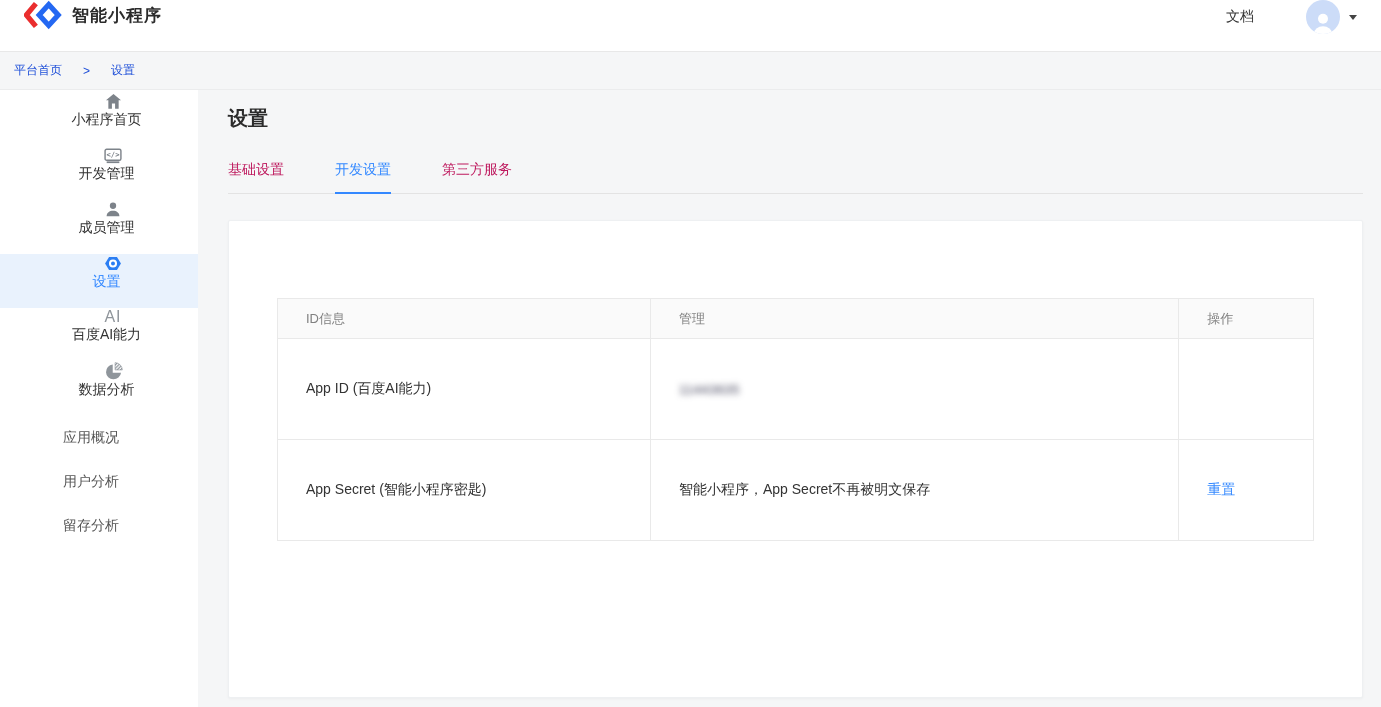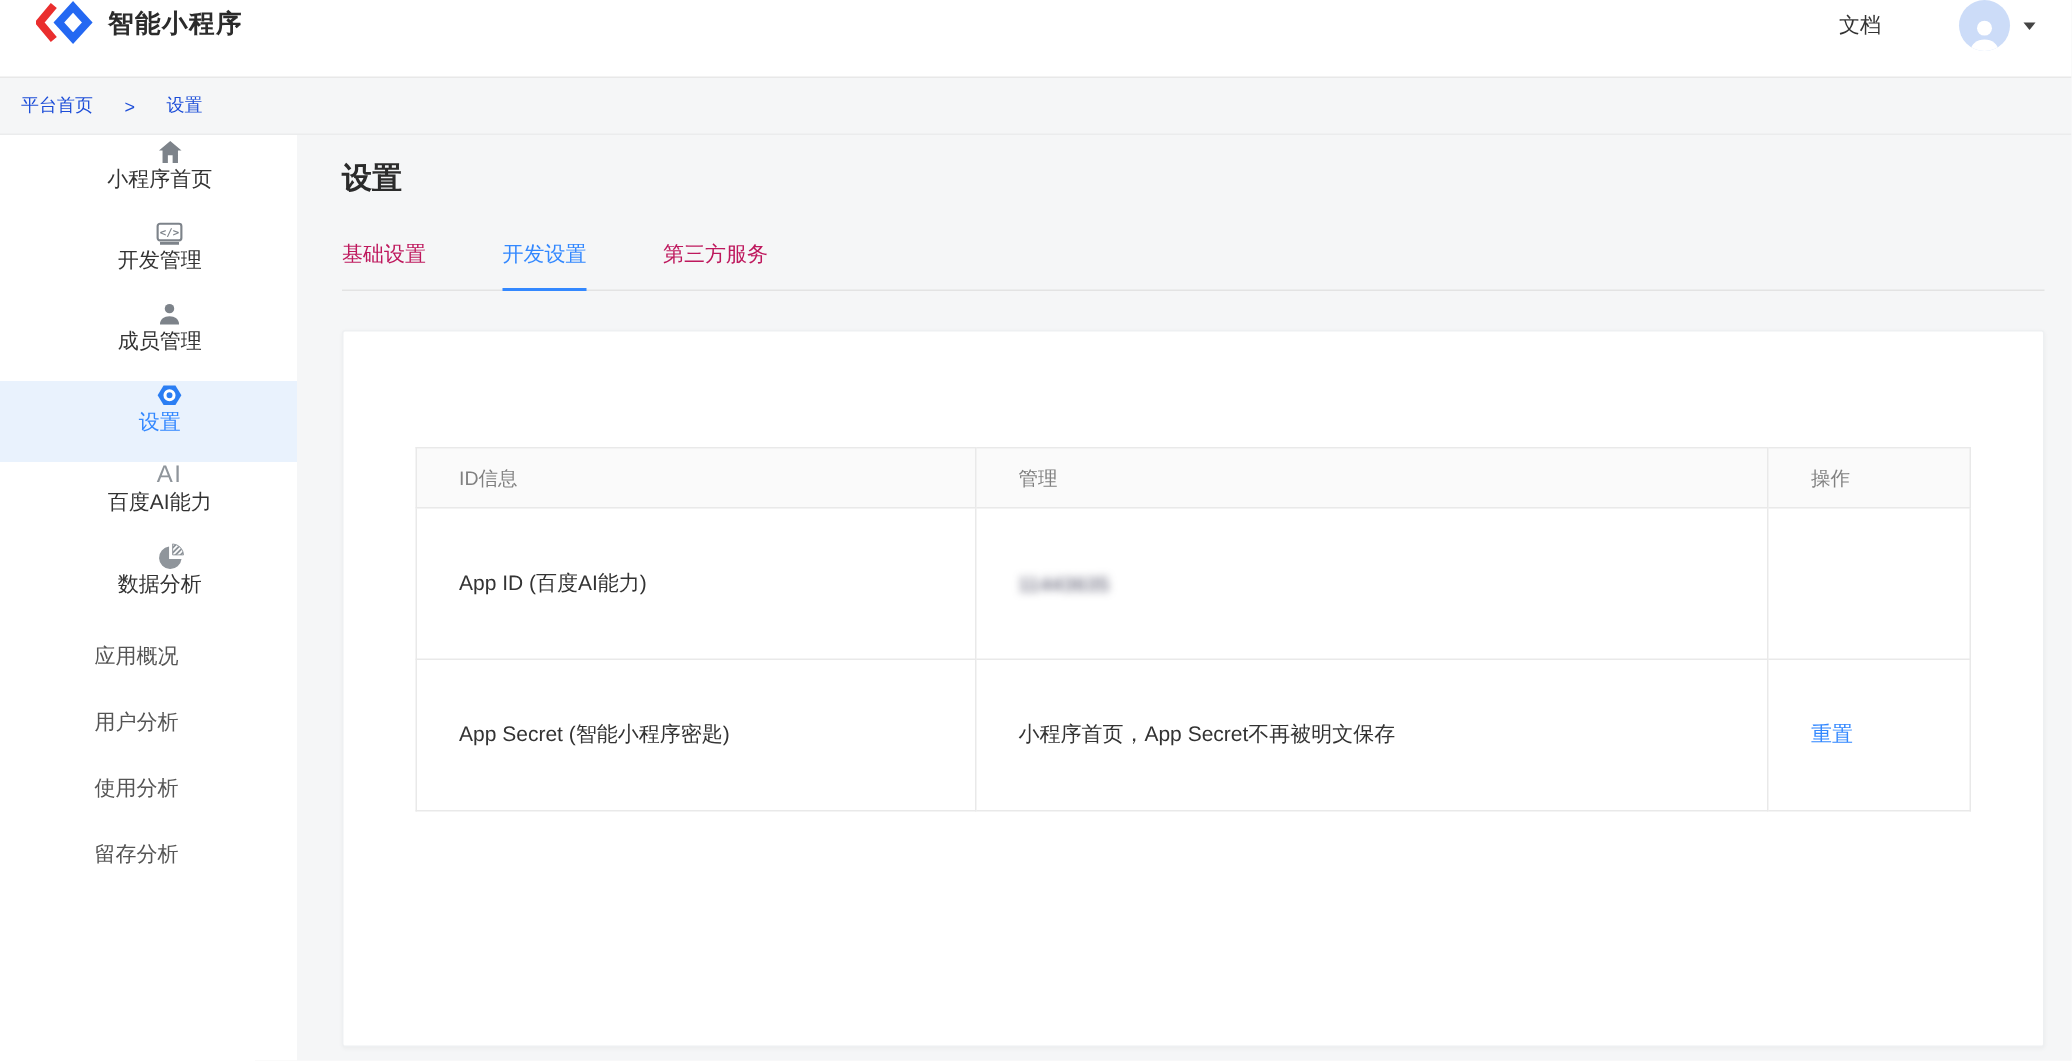--- a/index.html
+++ b/index.html
@@ -154,23 +154,20 @@
         </svg>
       </span>
       <span class="lbl">数据分析</span>
     </div>
 
     <div class="side-sub">
       <span class="lbl">应用概况</span>
     </div>
     <div class="side-sub">
       <span class="lbl">用户分析</span>
-    </div>
-    <div class="side-sub">
-      <span class="lbl">使用分析</span>
     </div>
     <div class="side-sub">
       <span class="lbl">留存分析</span>
     </div>
   </div>
 
   <div class="main">
     <div class="page-title">设置</div>
 
     <div class="tabs">
@@ -190,20 +187,20 @@
           </tr>
         </thead>
         <tbody>
           <tr>
             <td>App ID (百度AI能力)</td>
             <td><span class="blur-val">11443635</span></td>
             <td></td>
           </tr>
           <tr>
             <td>App Secret (智能小程序密匙)</td>
-            <td>小程序首页，App Secret不再被明文保存</td>
+            <td>智能小程序，App Secret不再被明文保存</td>
             <td><a class="link">重置</a></td>
           </tr>
         </tbody>
       </table>
     </div>
   </div>
 </div>
 
 </body></html>

